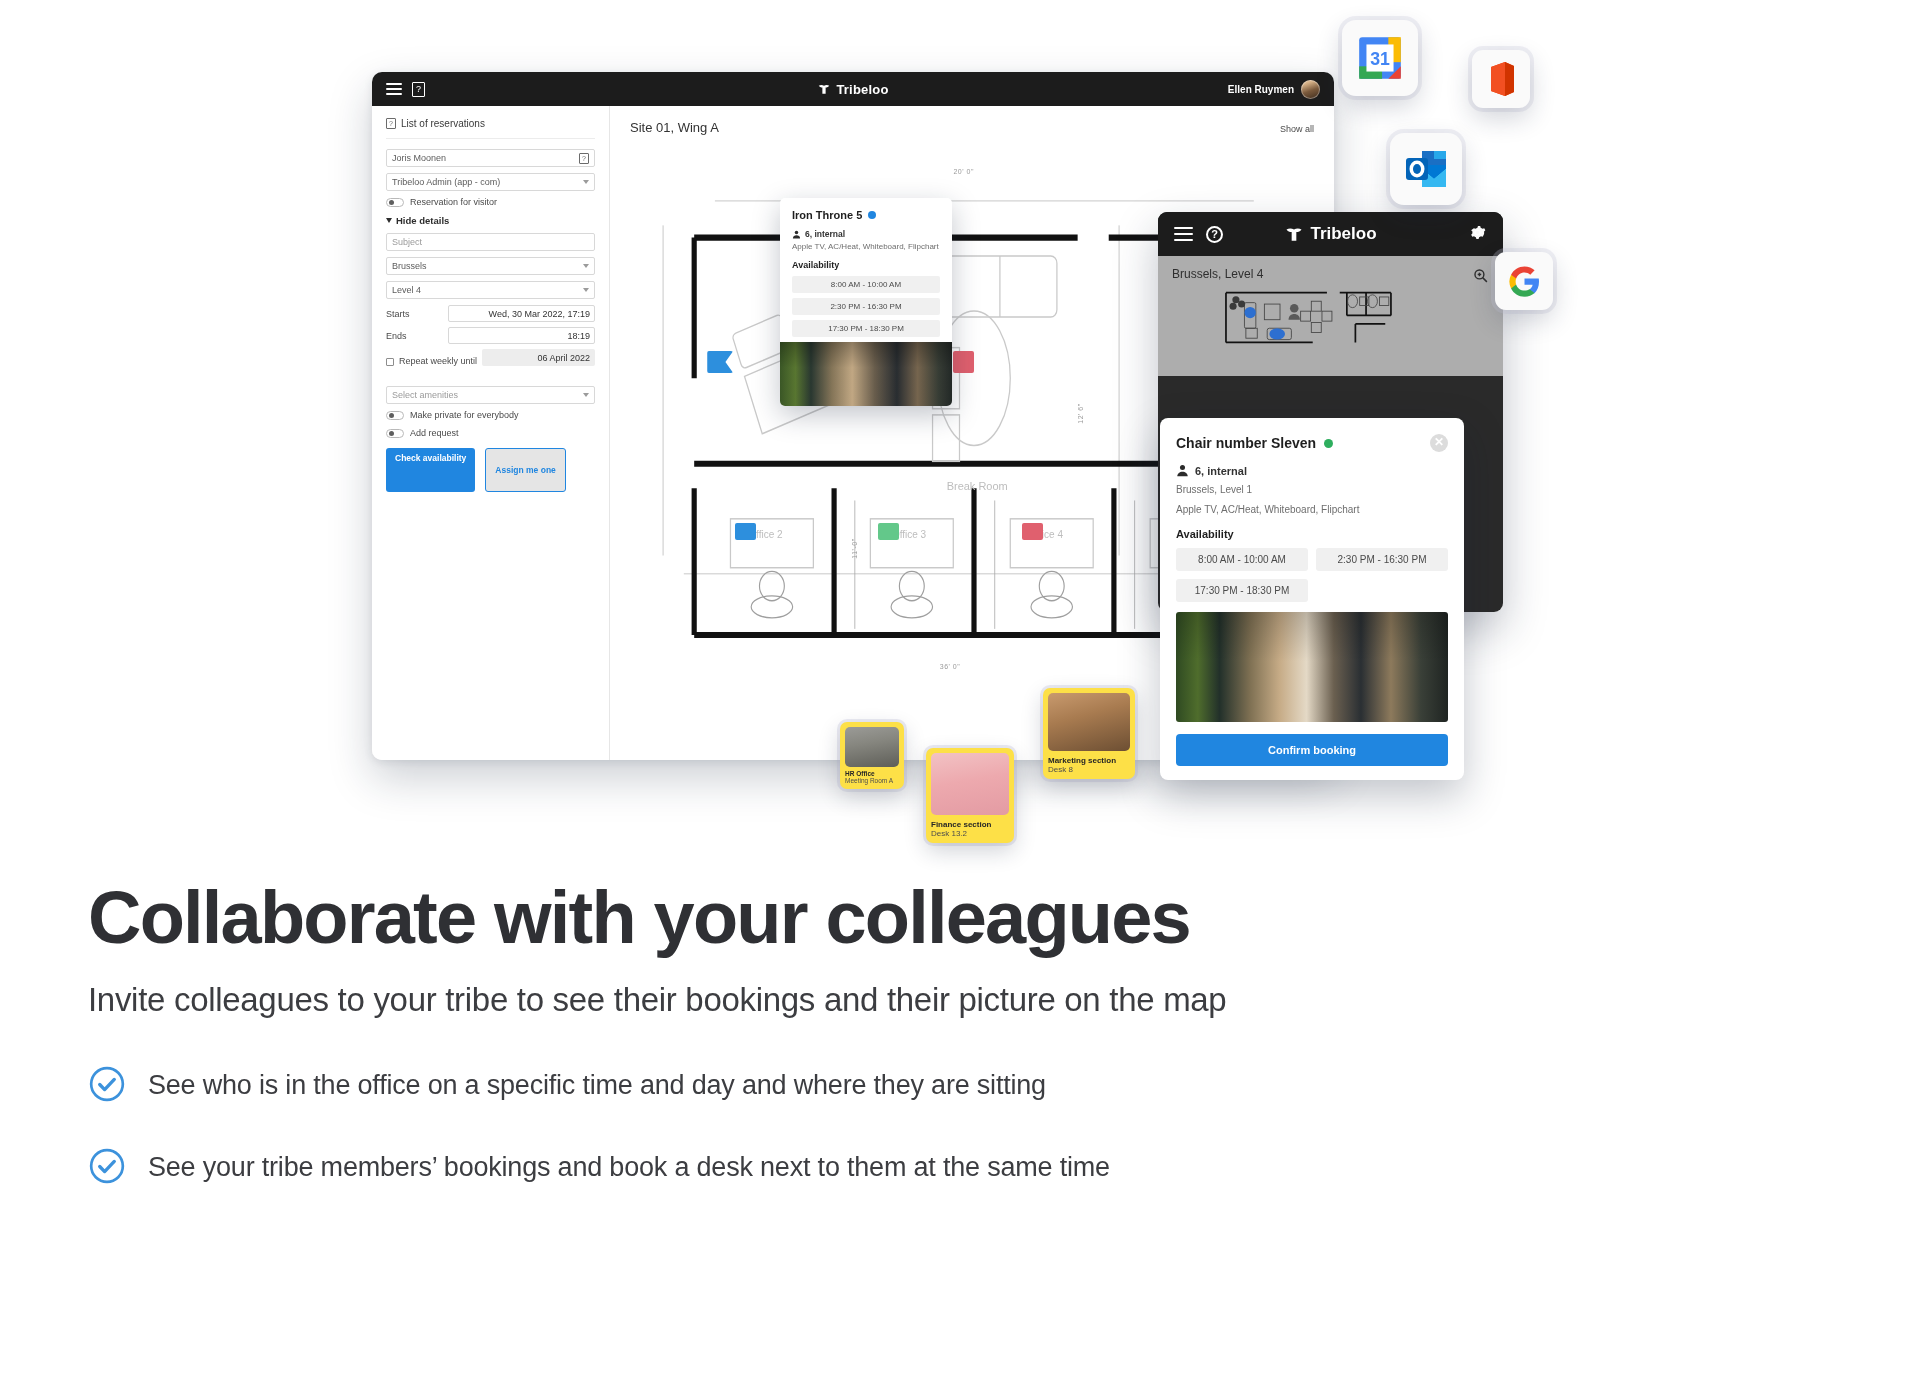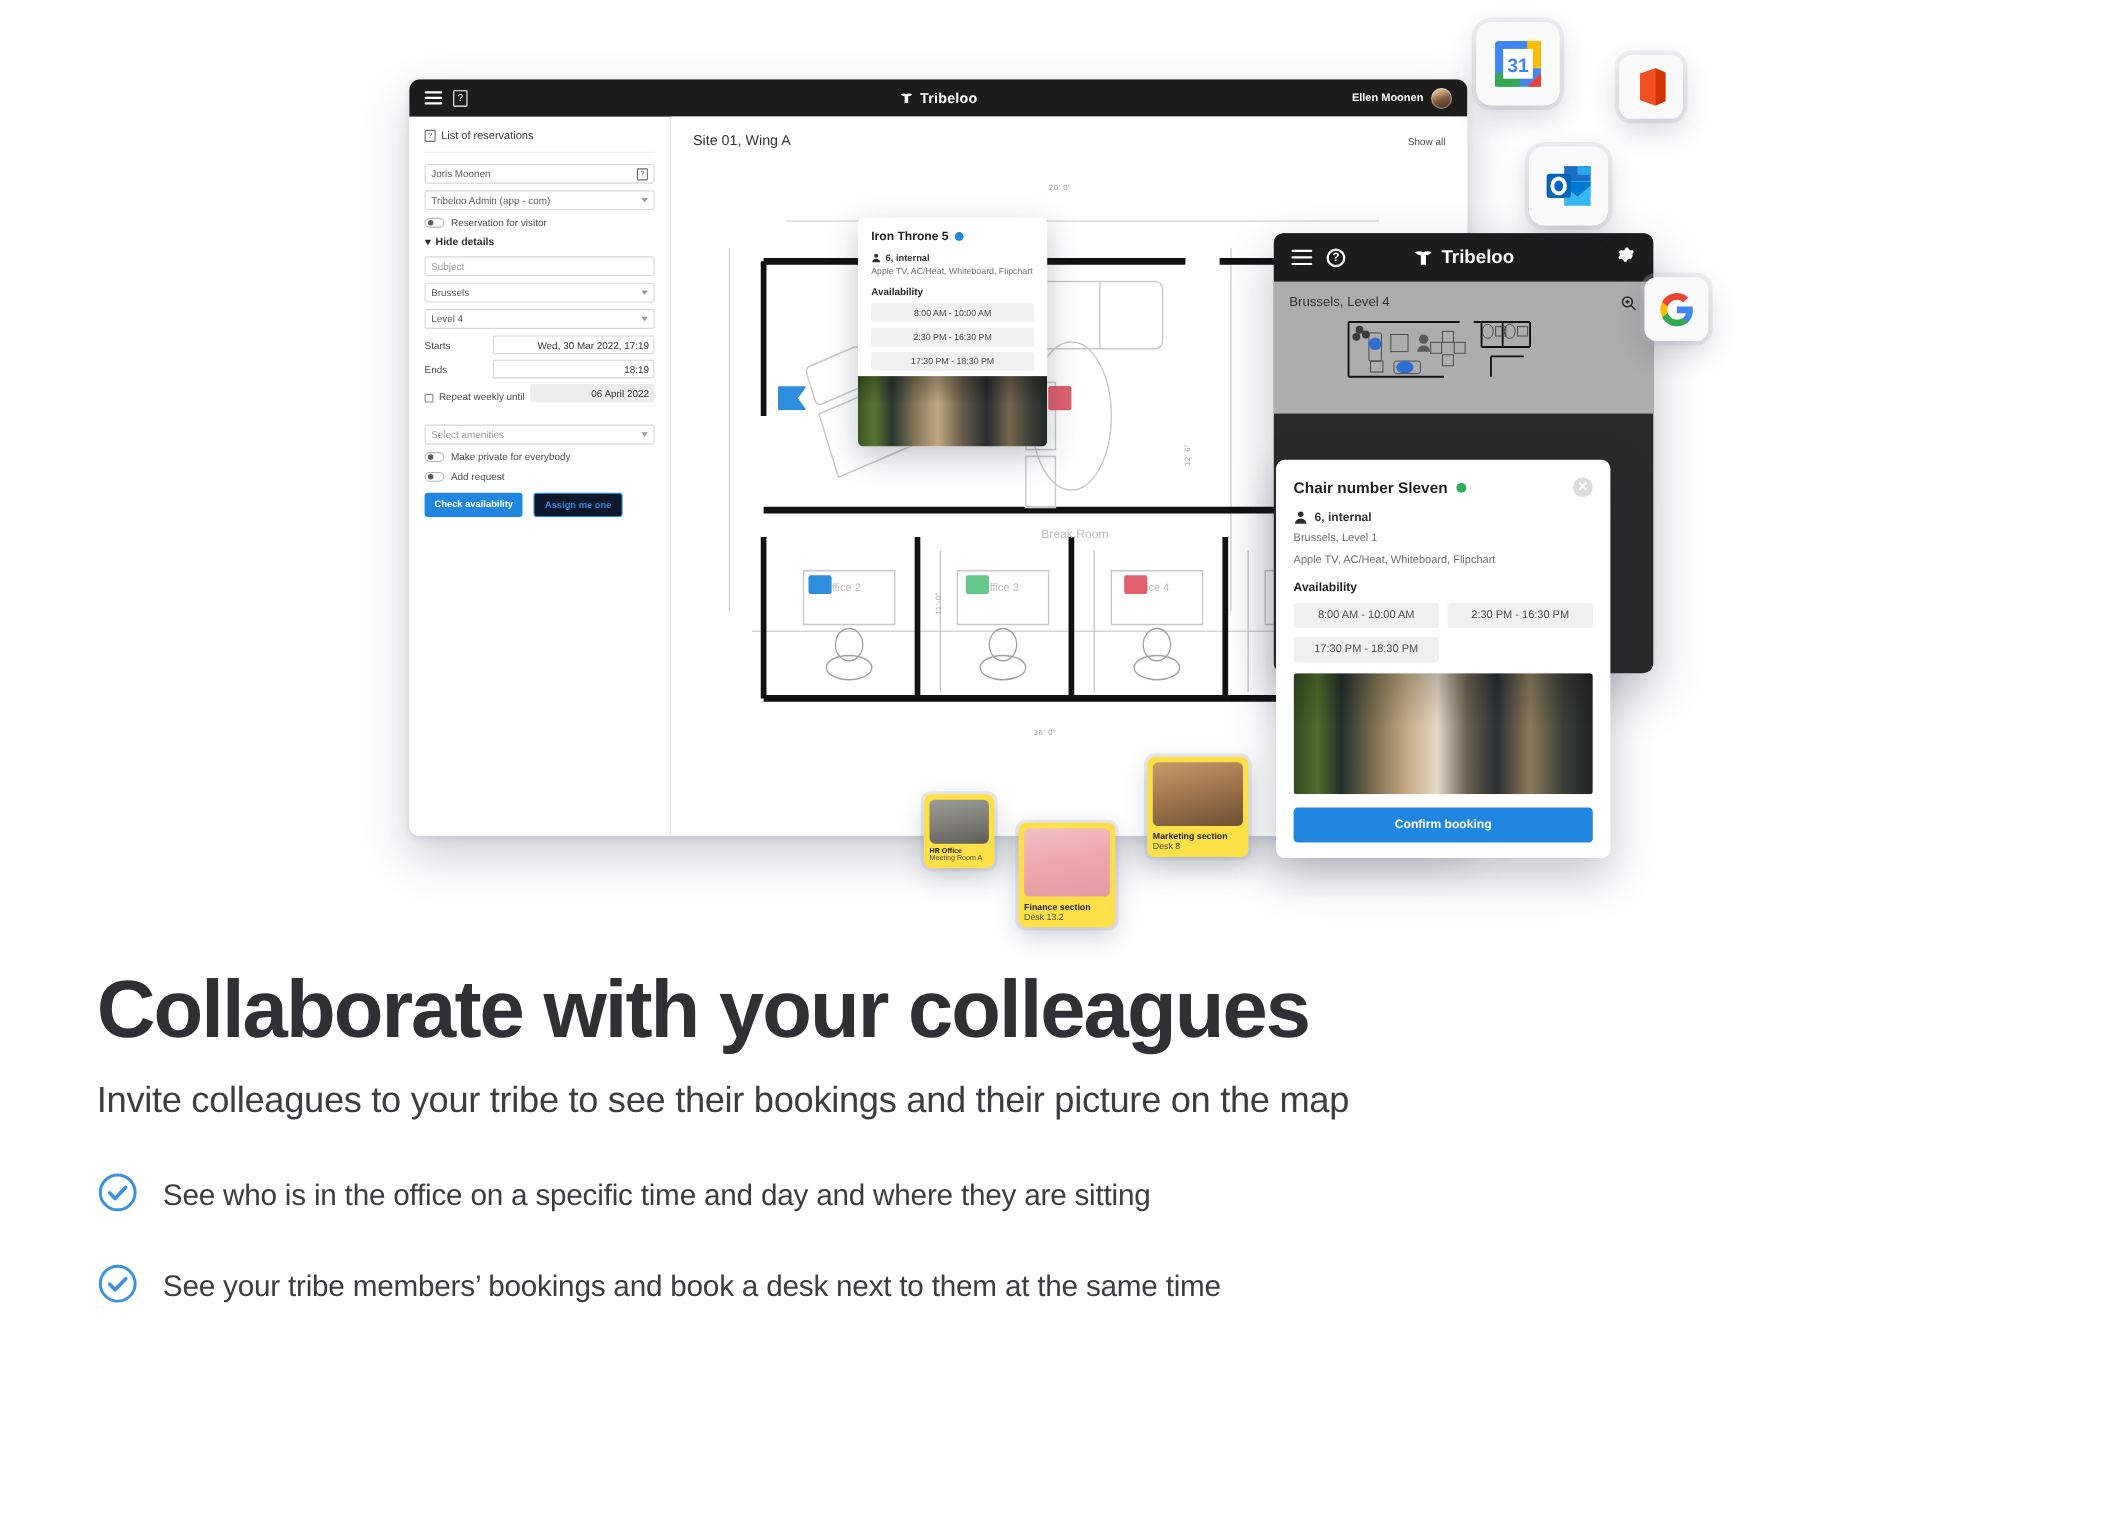--- a/index.html
+++ b/index.html
@@ -123,22 +123,22 @@
     flex: 1; height: 17px; background: #ededed; border-radius: 2px;
     display: flex; align-items: center; justify-content: flex-end;
     padding: 0 5px; font-size: 9px; color: #333;
   }
   .btn-row { display: flex; gap: 10px; margin-top: 10px; }
   .btn-primary {
     background: #2086e0; color: #fff; font-size: 8.5px; font-weight: 700;
     padding: 5px 9px; border-radius: 3px; white-space: nowrap;
   }
   .btn-outline {
-    background: #0f172a; color: #2086e0; font-size: 8.5px; font-weight: 700;
-    padding: 5px 9px; border-radius: 3px; border: 1px solid #2086e0; white-space: nowrap;
+    background: #e5e5e5; color: #2086e0; font-size: 8.5px; font-weight: 700;
+    padding: 16px 9px; border-radius: 3px; border: 1px solid #2086e0; white-space: nowrap;
   }
 
   
   .map-pane { flex: 1; background: #fff; position: relative; padding: 14px 20px; }
   .map-head { display: flex; align-items: baseline; }
   .map-title { font-size: 13px; color: #333; }
   .map-showall { margin-left: auto; font-size: 9px; color: #4a4a4a; }
   .floorplan { position: absolute; left: 22px; right: 18px; top: 46px; bottom: 70px; }
   .fp-label {
     position: absolute; font-size: 11px; color: #bdbdbd; font-family: "Liberation Sans", sans-serif;
@@ -296,21 +296,21 @@
           </span>
         <span class="boxq">?</span>
       </div>
       <div class="dw-brand">
         <svg class="logo-t" viewBox="0 0 24 24">
           <path d="M3 6.5c3-1.6 6-1.6 9 0 3-1.6 6-1.6 9 0-1.6 2.2-3.6 3-6.2 3.1v10.4h-5.6V9.6C6.6 9.5 4.6 8.7 3 6.5z" fill="#ffffff"></path>
         </svg>
         <span class="brandname">Tribeloo</span>
       </div>
       <div class="dw-user">
-        <span class="uname">Ellen Moonen</span>
+        <span class="uname">Ellen Ruymen</span>
         <span class="avatar-sm"></span>
       </div>
     </div>
 
     <div class="dw-body">
 
       <div class="res-panel">
         <div class="res-head">
           <span class="boxq-dark">?</span>
           <span>List of reservations</span>

